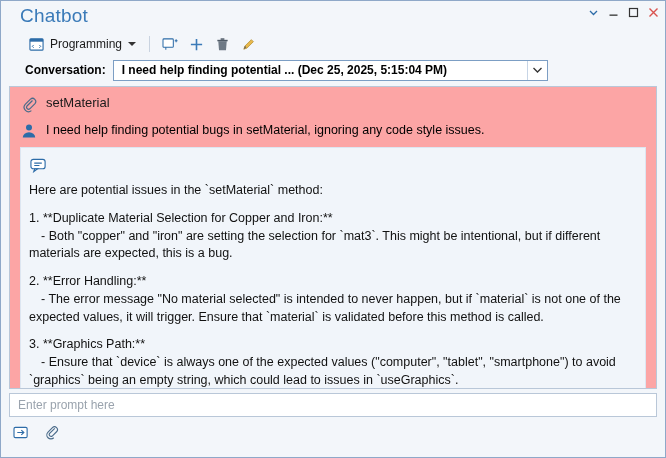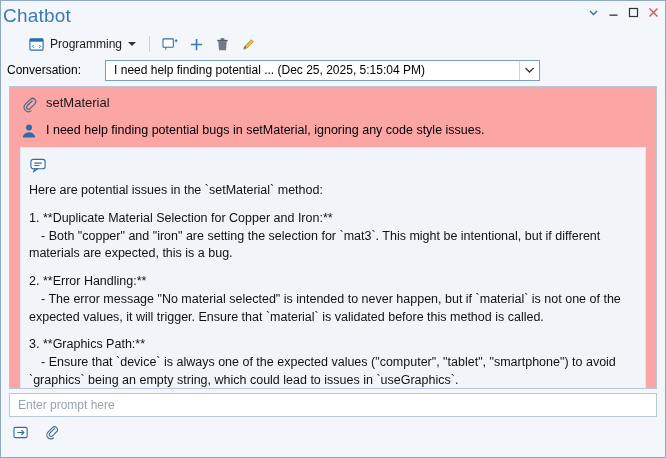--- a/index.html
+++ b/index.html
@@ -26,21 +26,21 @@
     flex-direction: column;
   }
   
   .titlebar {
     position: relative;
     height: 30px;
     flex: 0 0 auto;
     background: #f3f6fa;
     display: flex;
     align-items: center;
-    padding-left: 2px;
+    padding-left: 19px;
   }
   .title-text {
     font-size: 19px;
     color: #3a7ab8;
     letter-spacing: 0.2px;
   }
   .win-controls {
     position: absolute;
     right: 6px;
     top: 6px;
@@ -93,22 +93,23 @@
     display: flex; align-items: center; justify-content: center;
     cursor: default;
   }
 
   
   .convbar {
     height: 26px;
     flex: 0 0 auto;
     display: flex;
     align-items: center;
-    padding: 0 8px 0 6px;
-    gap: 24px;
+    padding: 0 8px 0 24px;
+    gap: 7px;
+    font-weight: bold;
   }
   .conv-label { font-size: 12px; white-space: nowrap; }
   .combo {
     position: relative;
     flex: 1 1 auto;
     height: 21px;
     background: #ffffff;
     border: 1px solid #7c9ec4;
     display: flex;
     align-items: center;

